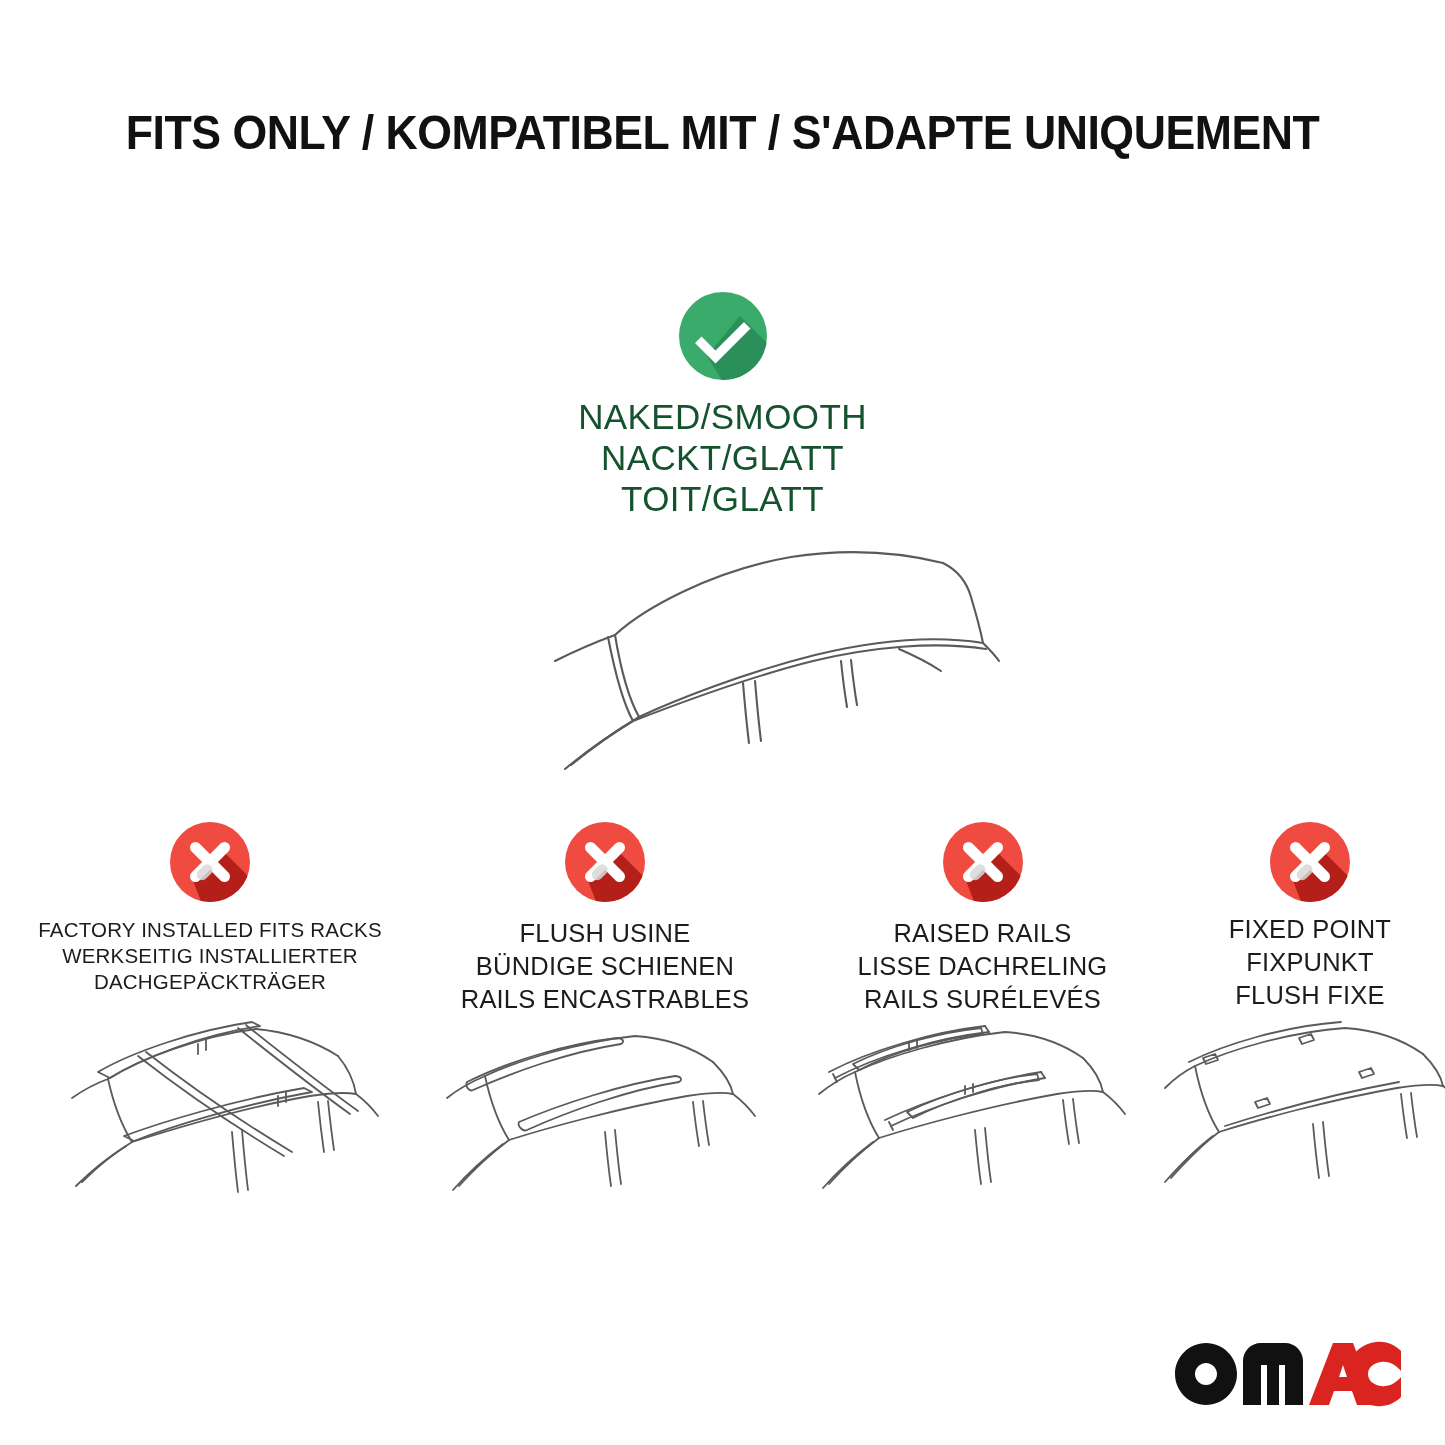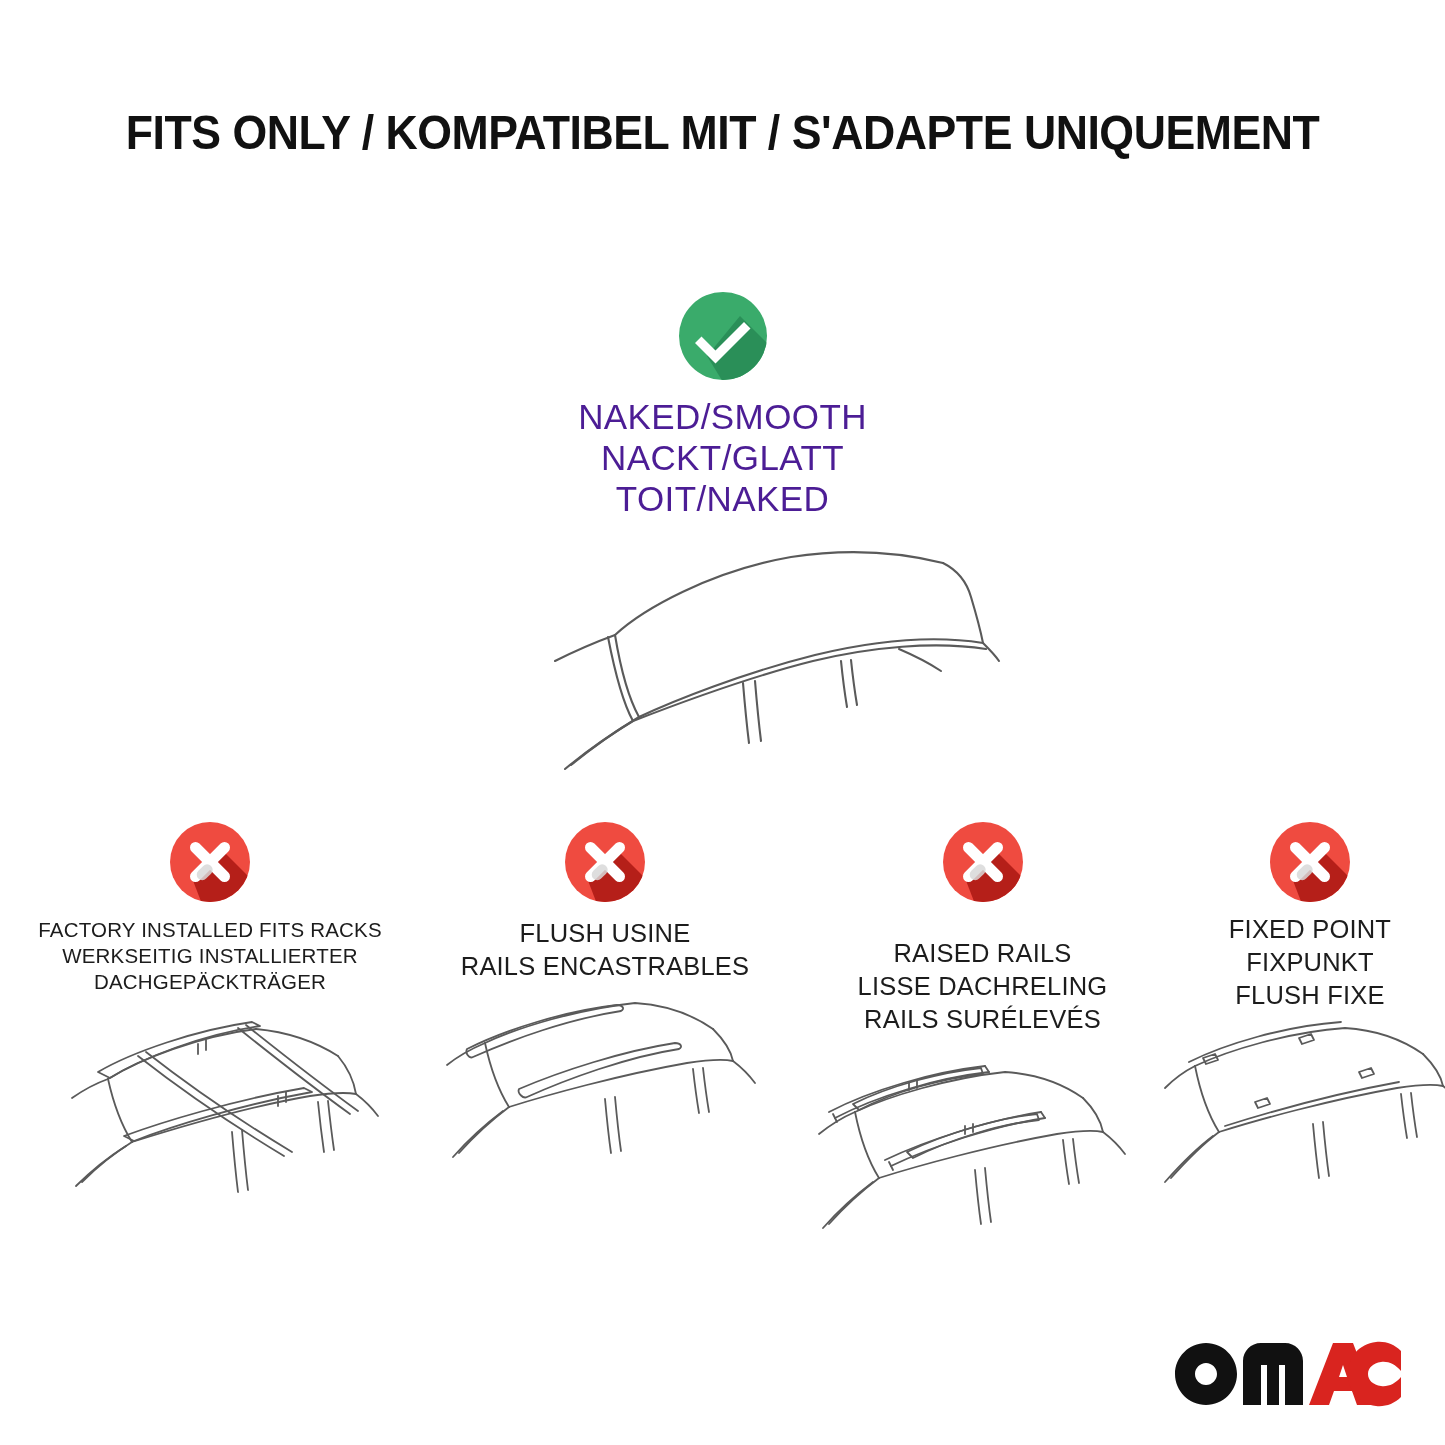--- a/index.html
+++ b/index.html
@@ -45,21 +45,21 @@
     width: 92px;
     height: 92px;
     margin: 0 auto;
     position: relative;
   }
   .fit-labels {
     margin-top: 14px;
     font-size: 35px;
     line-height: 41px;
     letter-spacing: 0.4px;
-    color: #4c1d95;
+    color: #14532d;
     font-weight: normal;
   }
   .roof-main {
     margin-top: 12px;
     display: flex;
     justify-content: center;
   }
 
   
   .nofit-row {
@@ -69,21 +69,21 @@
     width: 1445px;
     display: flex;
   }
   .nofit-col {
     display: flex;
     flex-direction: column;
     align-items: center;
   }
   .col-0 { width: 420px; }
   .col-1 { width: 370px; }
-  .col-2 { width: 385px; gap: 20px; }
+  .col-2 { width: 385px; }
   .col-3 { width: 270px; }
 
   .x-badge {
     width: 84px;
     height: 84px;
     position: relative;
   }
   .nofit-labels {
     margin-top: 13px;
     text-align: center;
@@ -127,21 +127,21 @@
       <g clip-path="url(#ccirc)">
         <polygon points="63,26 92,55 92,92 46,92 30,66" fill="#2a8f58"></polygon>
       </g>
       <path d="M24.5 46.5 L38.5 60.5 L67 32 L73.5 38.5 L38.5 73.5 L18 53 Z" fill="#ffffff"></path>
     </svg>
   </div>
 
   <div class="fit-labels">
     <div>NAKED/SMOOTH</div>
     <div>NACKT/GLATT</div>
-    <div>TOIT/NAKED</div>
+    <div>TOIT/GLATT</div>
   </div>
 
   <div class="roof-main">
     <svg width="560" height="260" viewBox="0 0 560 260" aria-hidden="true">
       <g fill="none" stroke="#5a5a5a" stroke-width="2.1" stroke-linecap="round" stroke-linejoin="round">
 
         <path d="M172 104 C 200 78, 268 40, 348 26 C 400 18, 452 20, 500 32"></path>
         <path d="M500 32 C 516 40, 524 52, 528 66 C 534 86, 538 102, 540 112"></path>
         <path d="M172 104 C 150 112, 128 122, 112 130"></path>
 
@@ -246,20 +246,21 @@
           <rect x="36.5" y="16" width="11" height="52" rx="5.5" transform="rotate(45 42 42)"></rect>
           <rect x="36.5" y="16" width="11" height="52" rx="5.5" transform="rotate(-45 42 42)"></rect>
         </g>
         <g clip-path="url(#xc1)" fill="#d9d9d9" opacity="0.85">
           <rect x="40" y="44" width="11" height="18" rx="5.5" transform="rotate(45 42 42)"></rect>
         </g>
       </svg>
     </div>
     <div class="nofit-labels">
       <div>FLUSH USINE</div>
+      <div>BÜNDIGE SCHIENEN</div>
       <div>RAILS ENCASTRABLES</div>
     </div>
     <div class="roof-small">
       <svg width="380" height="215" viewBox="0 0 380 215" aria-hidden="true">
         <g fill="none" stroke="#5a5a5a" stroke-width="1.8" stroke-linecap="round" stroke-linejoin="round">
           <path d="M70 52 C 104 36, 164 18, 220 12 C 252 14, 278 24, 298 38"></path>
           <path d="M70 52 C 56 58, 42 66, 32 74"></path>
           <path d="M70 52 C 76 80, 84 100, 94 116"></path>
           <path d="M94 116 C 132 104, 204 84, 272 72 C 292 69, 308 68, 318 70"></path>
           <path d="M298 38 C 310 50, 316 60, 318 70"></path>

